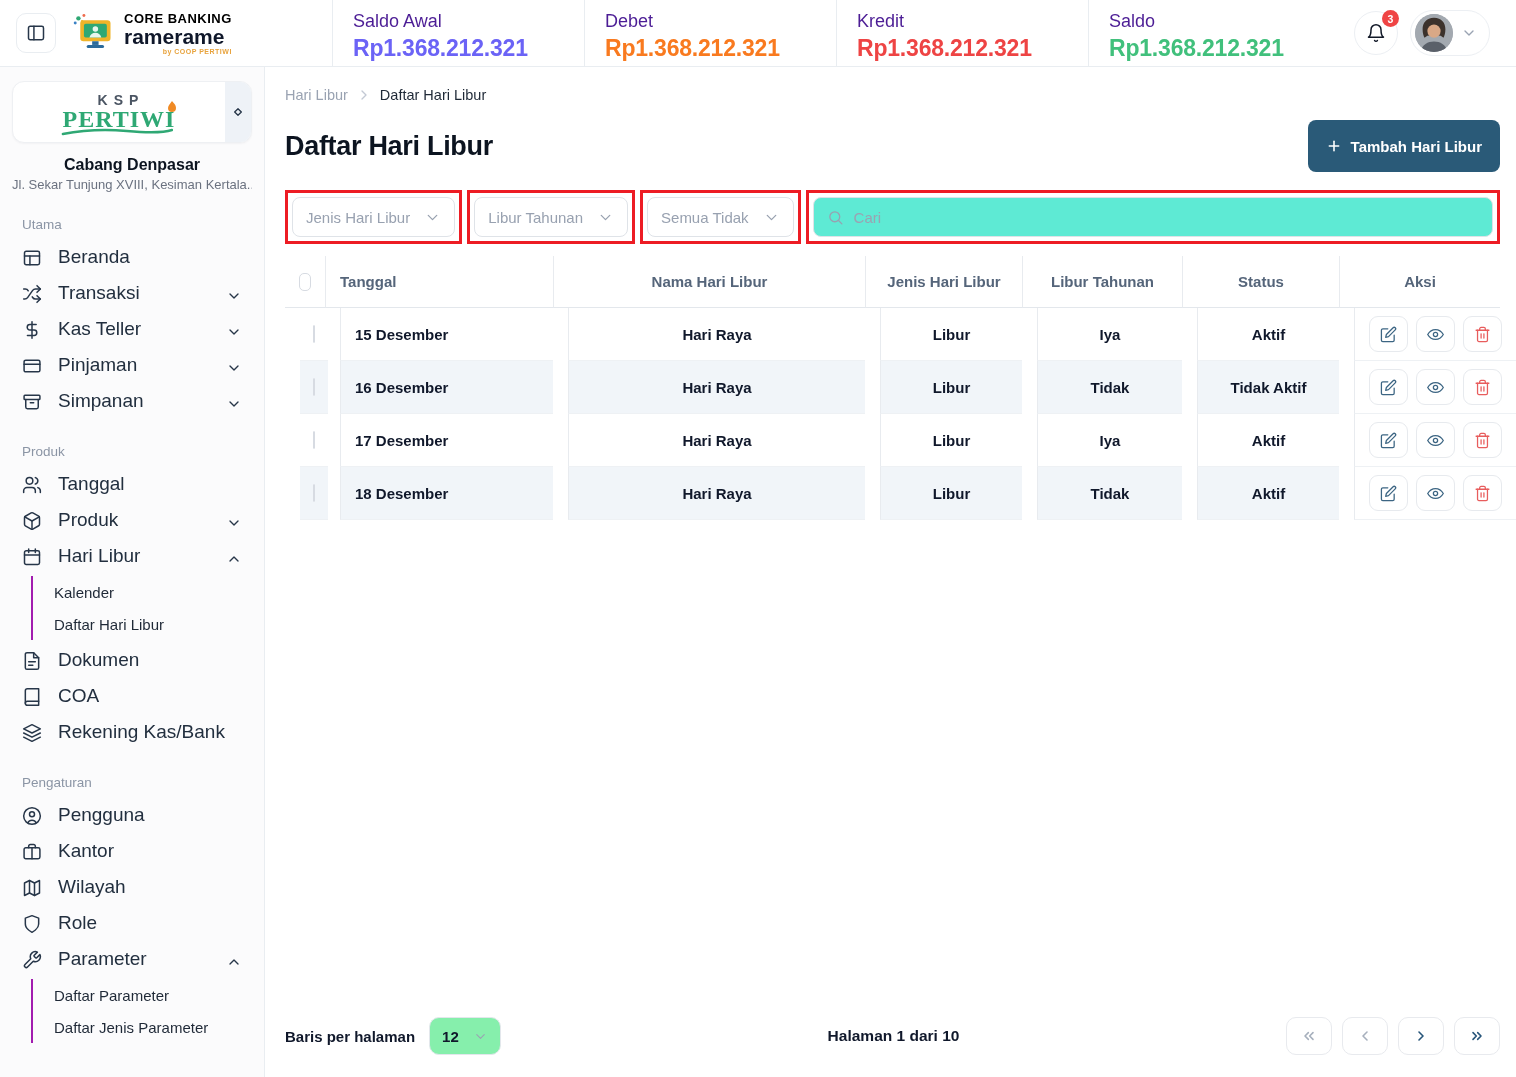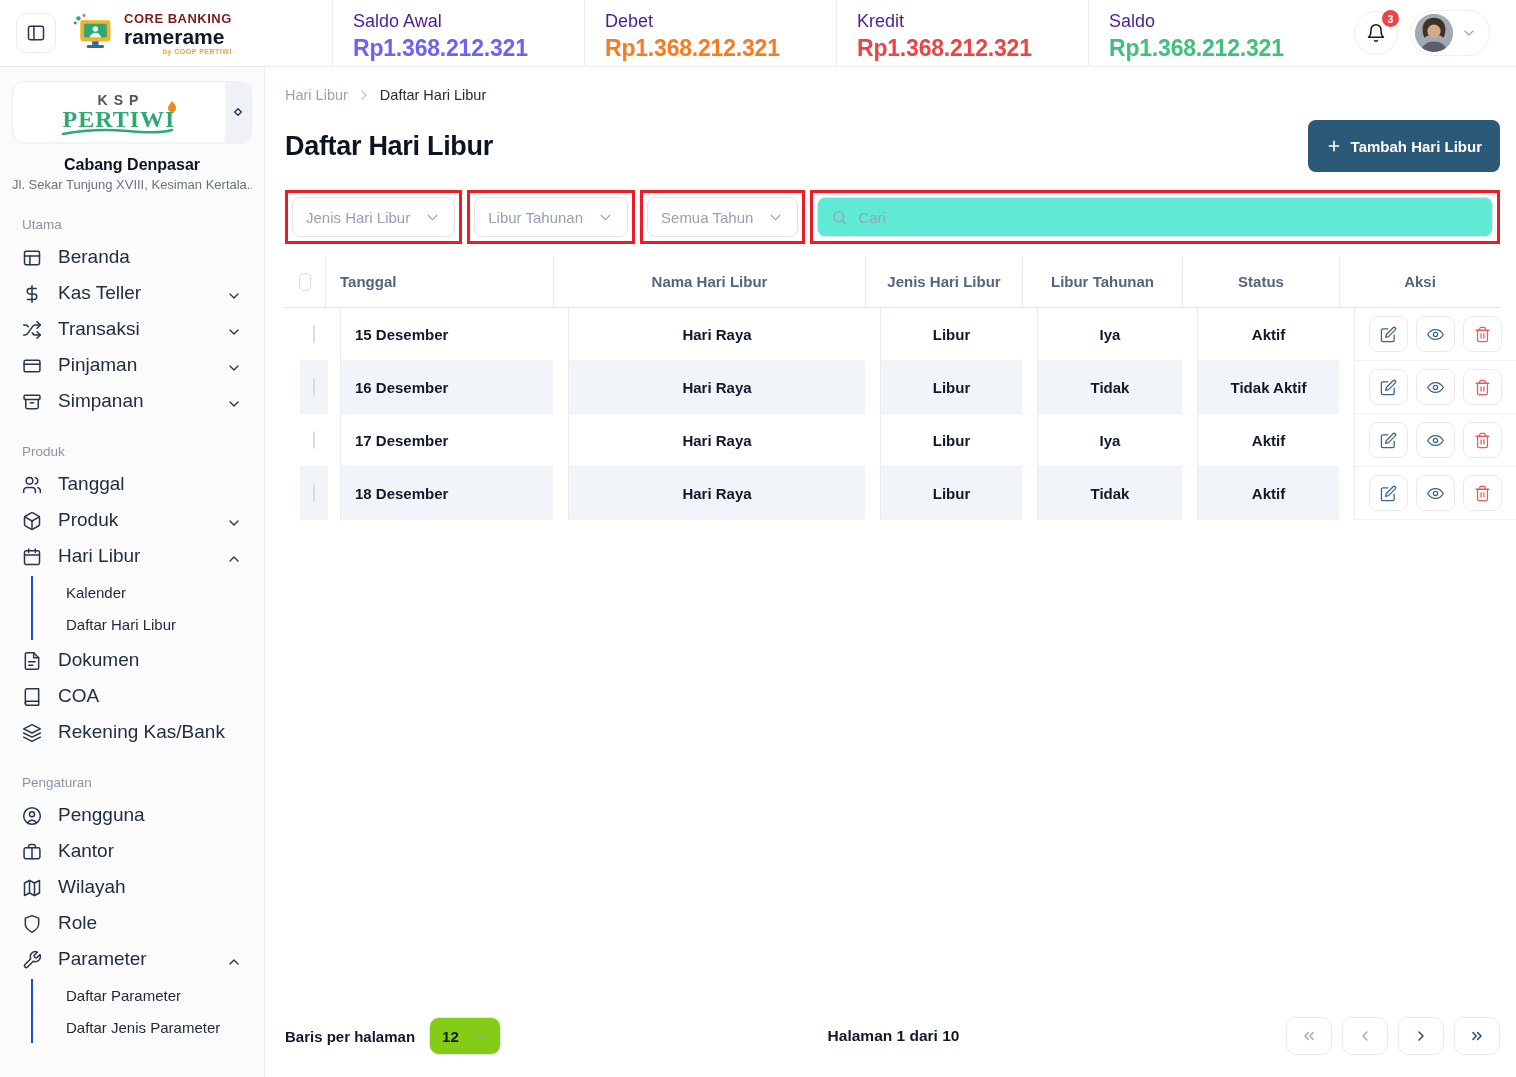--- a/index.html
+++ b/index.html
@@ -9,21 +9,21 @@
     grid-template-columns:265px 1fr; grid-template-rows:67px 1fr; }
 
   
   .header { grid-column:1/3; display:flex; align-items:stretch;
     border-bottom:1px solid #e9edf1; background:#fff; }
   .header-left { width:350px; display:flex; align-items:center; gap:16px; padding-left:16px; }
   .toggle-btn { width:40px; height:40px; border:1px solid #e9edf1; border-radius:10px;
     background:#fff; display:flex; align-items:center; justify-content:center; cursor:pointer; }
   .brand { display:flex; align-items:center; gap:8px; }
   .brand-text { display:flex; flex-direction:column; line-height:1; }
-  .brand-title { font-size:13px; font-weight:800; letter-spacing:.5px; color:#7f1d1d; }
+  .brand-title { font-size:13px; font-weight:800; letter-spacing:.5px; color:#000000; }
   .brand-sub { font-size:21px; font-weight:800; color:#0f172a; margin-top:1px; }
   .brand-by { font-size:7px; font-weight:700; color:#e8a33d; text-align:right; margin-top:1px; letter-spacing:.5px;}
   .stats { flex:1; display:flex; }
   .stat { width:252px; border-left:1px solid #e9edf1; padding:11px 0 0 20px; }
   .stat-label { font-size:18px; color:#4c1d95; }
   .stat-value { font-size:23px; font-weight:700; margin-top:3px; letter-spacing:-.2px; }
   .header-right { display:flex; align-items:center; gap:12px; padding:0 26px 0 14px; }
   .bell-btn { position:relative; width:44px; height:44px; border-radius:50%;
     border:1px solid #eceff3; background:#fff; display:flex; align-items:center; justify-content:center; cursor:pointer;}
   .badge { position:absolute; top:-2px; right:-2px; min-width:17px; height:17px; border-radius:9px;
@@ -44,21 +44,21 @@
   .flame { position:absolute; top:-6px; right:-2px; }
   .swoosh { position:absolute; left:-2px; bottom:-5px; width:100%; }
   .collapse-strip { width:26px; background:#eef2f7; display:flex; align-items:center; justify-content:center;
     color:#334155; cursor:pointer; }
   .branch-name { text-align:center; font-size:16px; font-weight:700; margin-top:13px; color:#0c1420; }
   .branch-addr { text-align:center; font-size:13px; color:#6b7280; margin-top:3px; white-space:nowrap; overflow:hidden; }
   .section-label { font-size:13.5px; color:#8b95a5; margin:25px 10px 7px 10px; }
   .menu-item { display:flex; align-items:flex-end; gap:16px; padding:7px 10px; border-radius:8px;
     font-size:19px; font-weight:500; color:#222f3f; cursor:pointer; }
   .menu-item .chev { margin-left:auto; display:flex; color:#44546a; }
-  .submenu { border-left:2px solid #1d4ed8; margin:2px 0 2px 19px;padding-left:12px; }
+  .submenu { border-left:2px solid #a21caf; margin:2px 0 2px 19px; }
   .submenu-item { padding:7.5px 0 7.5px 21px; font-size:15px; font-weight:500; color:#1f2937; cursor:pointer; }
   .ic { width:20px; height:20px; stroke:#273649; fill:none; stroke-width:1.8; stroke-linecap:round; stroke-linejoin:round; flex:0 0 auto;}
   .ic-sm { width:16px; height:16px; stroke-width:2; }
 
   
   .main { display:flex; flex-direction:column; padding:20px 16px 0 20px; background:#fff; min-width:0; }
   .breadcrumb { display:flex; align-items:center; gap:8px; font-size:14.5px; color:#9aa3b2; }
   .crumb-current { color:#1f2937; }
   .crumb-sep { color:#c3c9d4; display:flex; }
   .title-row { display:flex; align-items:center; justify-content:space-between; margin-top:17px; }
@@ -96,21 +96,21 @@
   .aksi { gap:8px; }
   .action-btn { width:39px; height:36px; border:1px solid #e7eaee; border-radius:9px; background:#fff;
     display:flex; align-items:center; justify-content:center; cursor:pointer; }
   .action-btn .ic { width:17px; height:17px; stroke:#3c6583; }
   .action-btn.danger .ic { stroke:#e85d5d; }
 
   
   .tfooter { margin-top:auto; display:flex; align-items:center; padding:14px 0 22px 0; }
   .rows-group { display:flex; align-items:center; gap:14px; }
   .rows-label { font-size:15px; font-weight:600; color:#10182b; }
-  .rows-select { height:38px; min-width:72px; border:1px solid #e3e7ec; border-radius:10px; background:#84cc16;
+  .rows-select { height:38px; min-width:72px; border:1px solid #e3e7ec; border-radius:10px; background:#86efac;
     display:flex; align-items:center; justify-content:space-between; gap:10px; padding:0 12px;
     font-size:15px; font-weight:600; color:#10182b; cursor:pointer; }
   .rows-select .ic { stroke:#9aa3b2; width:15px; height:15px; }
   .page-info { flex:1; text-align:center; font-size:15.5px; font-weight:600; color:#10182b; }
   .pager { display:flex; gap:10px; }
   .pager-btn { width:46px; height:38px; border:1px solid #e8eaee; border-radius:10px; background:#fff;
     display:flex; align-items:center; justify-content:center; cursor:pointer; }
   .pager-btn .ic { width:16px; height:16px; stroke-width:2.4; }
   .pager-btn.disabled .ic { stroke:#a7b0bd; }
   .pager-btn.active .ic { stroke:#27557a; }
@@ -219,39 +219,39 @@
     <div class="menu-item">
       <svg class="ic" viewBox="0 0 24 24">
           <rect x="3" y="4" width="18" height="16" rx="2"></rect>
           <line x1="3" y1="9.5" x2="21" y2="9.5"></line>
           <line x1="9.5" y1="9.5" x2="9.5" y2="20"></line>
         </svg>
       <span>Beranda</span>
     </div>
     <div class="menu-item">
       <svg class="ic" viewBox="0 0 24 24">
-          <line x1="12" y1="2" x2="12" y2="22"></line>
-          <path d="M17 5.5H9.5a3.25 3.25 0 0 0 0 6.5h5a3.25 3.25 0 0 1 0 6.5H6.5"></path>
-        </svg>
-      <span>Kas Teller</span>
-      <span class="chev">
-          <svg class="ic ic-sm" viewBox="0 0 24 24">
-            <polyline points="6 9 12 15 18 9"></polyline>
-          </svg>
-        </span>
-    </div>
-    <div class="menu-item">
-      <svg class="ic" viewBox="0 0 24 24">
           <path d="M2 18h1.4c1.3 0 2.5-.6 3.3-1.7l6.1-8.6c.8-1.1 2-1.7 3.3-1.7H22"></path>
           <path d="m18 2 4 4-4 4"></path>
           <path d="M2 6h1.9c1.5 0 2.9.9 3.6 2.2"></path>
           <path d="M22 18h-5.9c-1.3 0-2.6-.7-3.3-1.8l-.5-.8"></path>
           <path d="m18 14 4 4-4 4"></path>
         </svg>
       <span>Transaksi</span>
+      <span class="chev">
+          <svg class="ic ic-sm" viewBox="0 0 24 24">
+            <polyline points="6 9 12 15 18 9"></polyline>
+          </svg>
+        </span>
+    </div>
+    <div class="menu-item">
+      <svg class="ic" viewBox="0 0 24 24">
+          <line x1="12" y1="2" x2="12" y2="22"></line>
+          <path d="M17 5.5H9.5a3.25 3.25 0 0 0 0 6.5h5a3.25 3.25 0 0 1 0 6.5H6.5"></path>
+        </svg>
+      <span>Kas Teller</span>
       <span class="chev">
           <svg class="ic ic-sm" viewBox="0 0 24 24">
             <polyline points="6 9 12 15 18 9"></polyline>
           </svg>
         </span>
     </div>
     <div class="menu-item">
       <svg class="ic" viewBox="0 0 24 24">
           <rect x="2.5" y="5" width="19" height="14" rx="2"></rect>
           <line x1="2.5" y1="10" x2="21.5" y2="10"></line>
@@ -425,21 +425,21 @@
       <div class="red-box">
         <div class="filter-select">
           <span>Libur Tahunan</span>
           <svg class="ic" viewBox="0 0 24 24">
               <polyline points="6 9 12 15 18 9"></polyline>
             </svg>
         </div>
       </div>
       <div class="red-box">
         <div class="filter-select">
-          <span>Semua Tahun</span>
+          <span>Semua Tidak</span>
           <svg class="ic" viewBox="0 0 24 24">
               <polyline points="6 9 12 15 18 9"></polyline>
             </svg>
         </div>
       </div>
       <div class="red-box grow">
         <div class="search-box" style="flex:1">
           <svg class="ic" viewBox="0 0 24 24">
               <circle cx="11" cy="11" r="7"></circle>
               <line x1="21" y1="21" x2="16.65" y2="16.65"></line>

